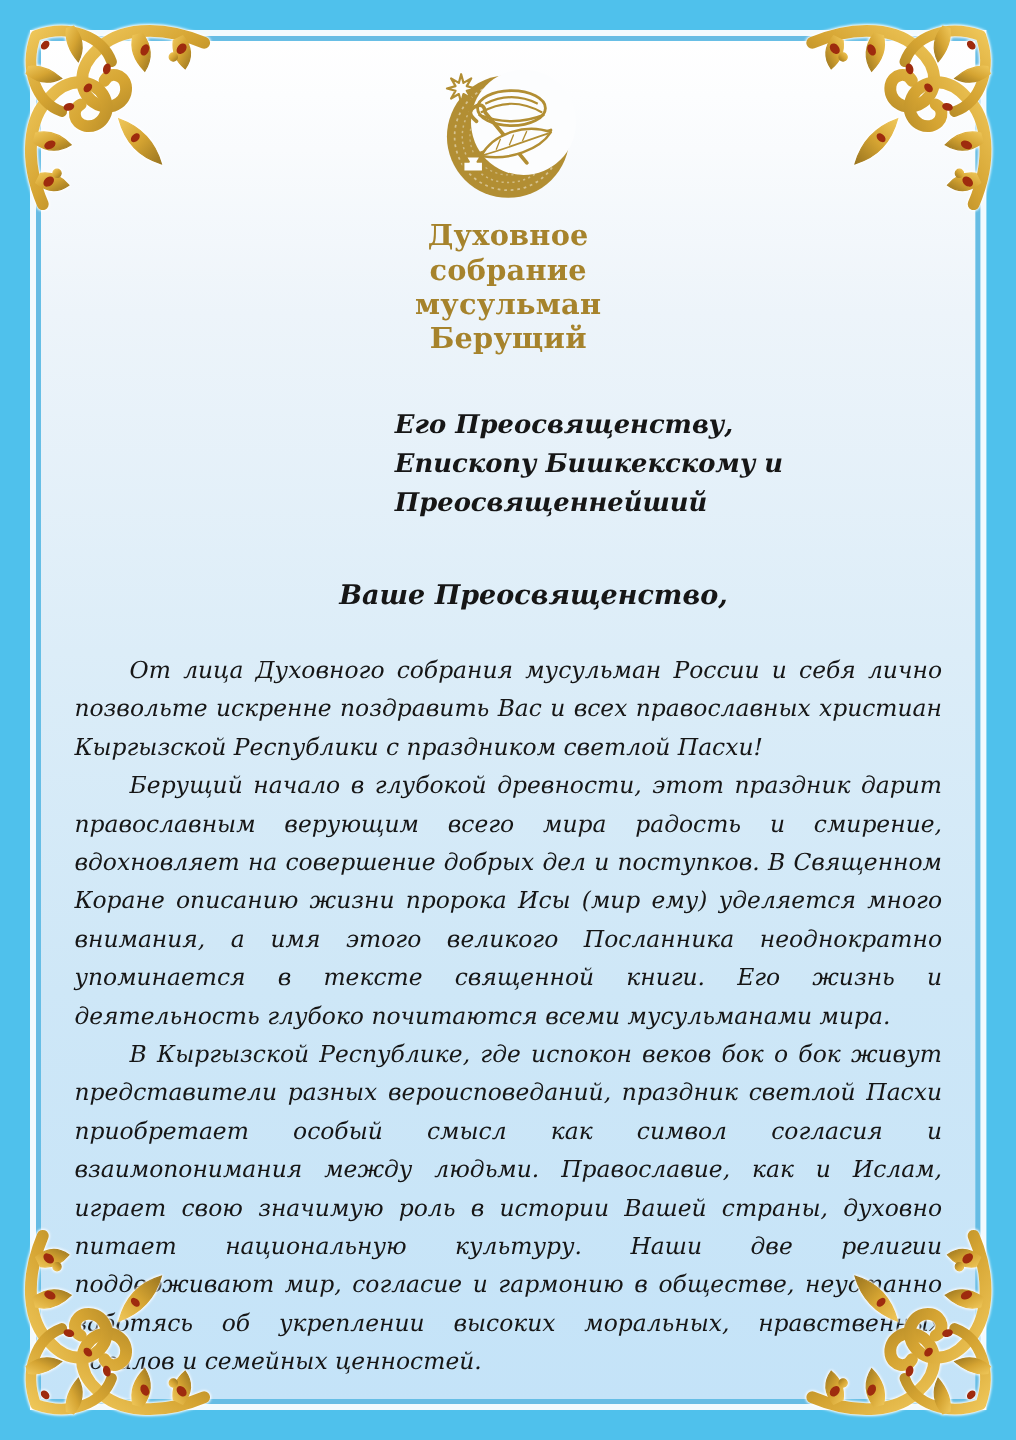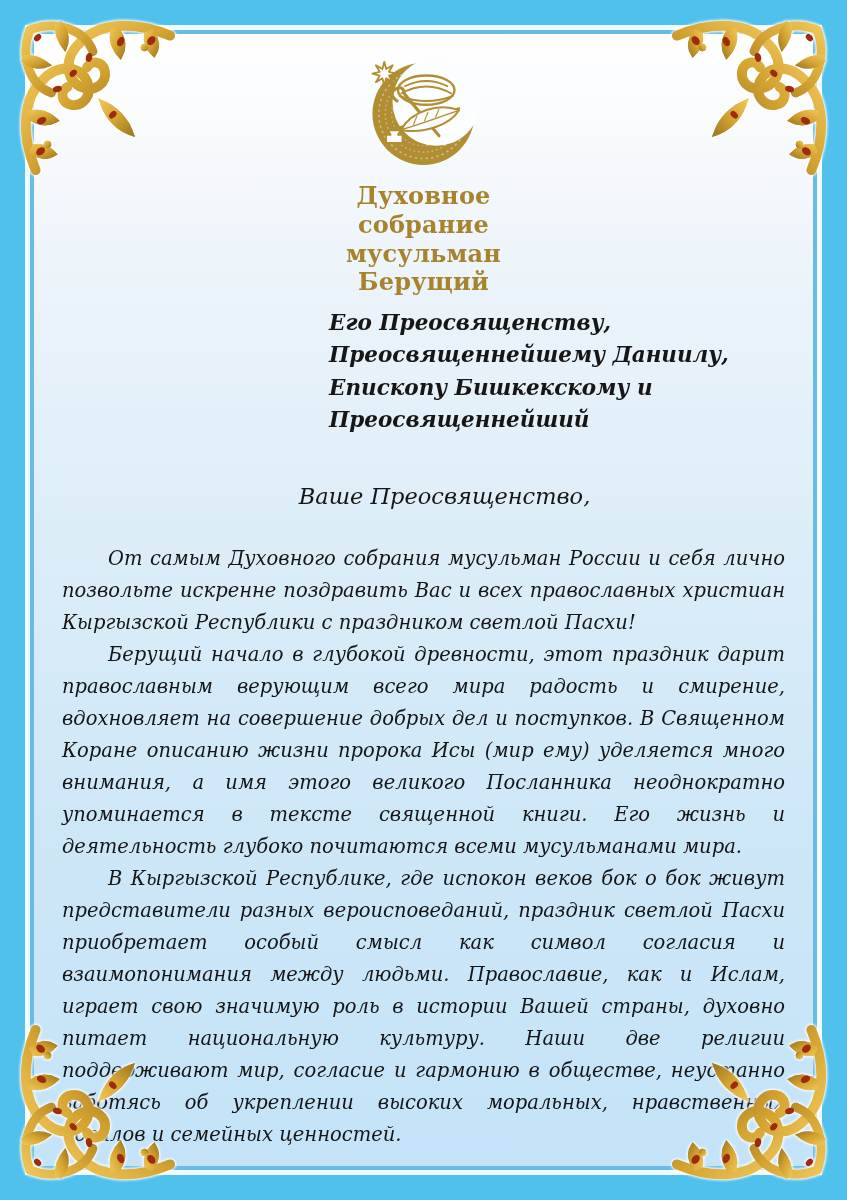--- a/index.html
+++ b/index.html
@@ -36,29 +36,29 @@
     margin-top:2px;
     font-weight:bold;
     font-size:24px;
     line-height:1.2;
     color:#A6832C;
     letter-spacing:.2px;
   }
   
   .letter { position:relative; z-index:2; color:#161616; }
   .address-block {
-    margin:10px 0 0 295px;
+    margin:42px 0 0 295px;
     font-style:italic; font-weight:bold;
     font-size:21.5px; line-height:1.5;
   }
   .salutation-block {
     margin-top:44px;
     text-align:center;
     padding-left:42px;
-    font-style:italic; font-weight:normal;
+    font-style:italic; font-weight:bold;
     font-size:22.5px; line-height:1.45;
   }
   .body-block {
     margin:30px 28px 0 28px;
     font-style:italic;
     font-size:19.5px;
     line-height:32px;
     text-align:justify;
   }
   .body-block p { text-indent:46px; }
@@ -232,29 +232,28 @@
     <div class="org-name">
       <div>Духовное собрание</div>
       <div>мусульман Берущий</div>
     </div>
   </div>
 
   <div class="letter">
 
     <div class="address-block">
       <div>Его Преосвященству,</div>
-      <div>Преосвященнейшему Даниилу,</div>
       <div>Епископу Бишкекскому и Преосвященнейший</div>
     </div>
 
     <div class="salutation-block">
       <div>Ваше Преосвященство,</div>
     </div>
 
     <div class="body-block">
-      <p>От самым Духовного собрания мусульман России и себя лично позвольте искренне поздравить Вас и всех православных христиан Кыргызской Республики с праздником светлой Пасхи!</p>
+      <p>От лица Духовного собрания мусульман России и себя лично позвольте искренне поздравить Вас и всех православных христиан Кыргызской Республики с праздником светлой Пасхи!</p>
       <p>Берущий начало в глубокой древности, этот праздник дарит православным верующим всего мира радость и смирение, вдохновляет на совершение добрых дел и поступков. В Священном Коране описанию жизни пророка Исы (мир ему) уделяется много внимания, а имя этого великого Посланника неоднократно упоминается в тексте священной книги. Его жизнь и деятельность глубоко почитаются всеми мусульманами мира.</p>
       <p>В Кыргызской Республике, где испокон веков бок о бок живут представители разных вероисповеданий, праздник светлой Пасхи приобретает особый смысл как символ согласия и взаимопонимания между людьми. Православие, как и Ислам, играет свою значимую роль в истории Вашей страны, духовно питает национальную культуру. Наши две религии поддерживают мир, согласие и гармонию в обществе, неустанно заботясь об укреплении высоких моральных, нравственных идеалов и семейных ценностей.</p>
 
     </div>
 
   </div>
 </div>
 
 </body></html>

